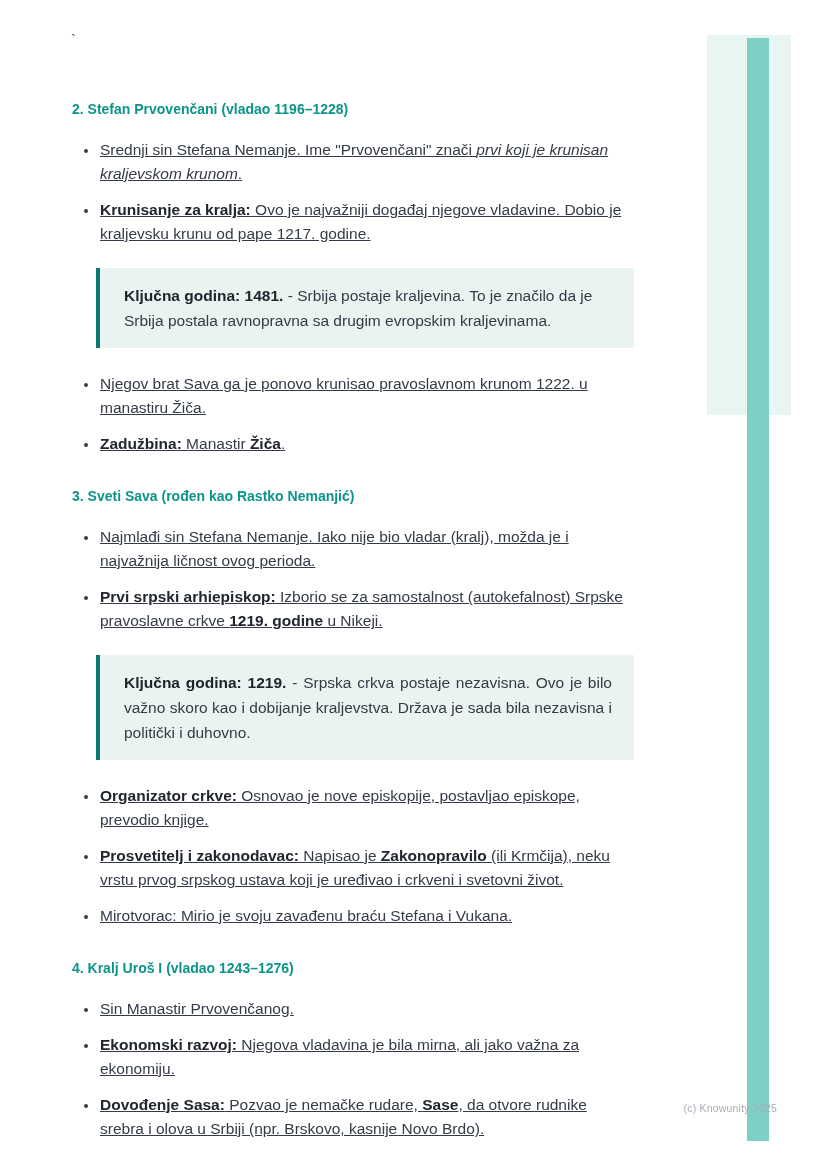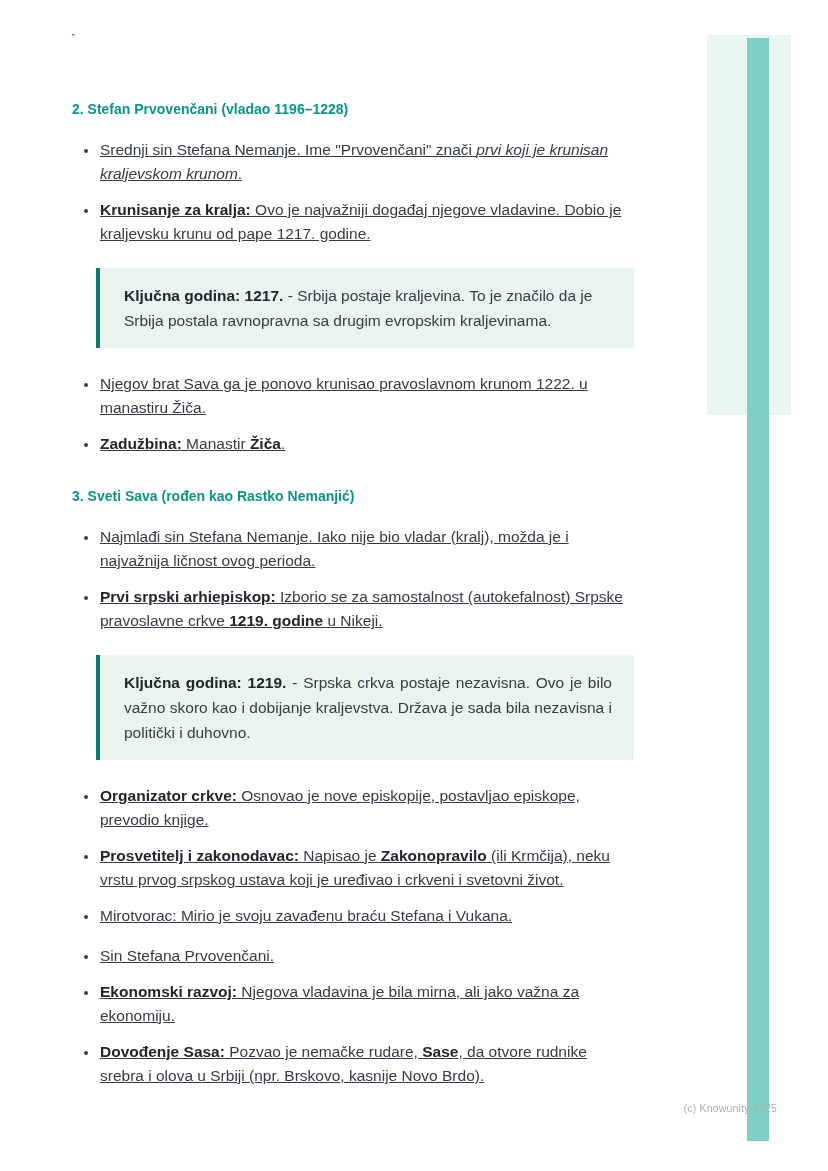--- a/index.html
+++ b/index.html
@@ -41,42 +41,43 @@
 <span class="stray">`</span>
 
 <div class="content">
 
   <h2 class="section-heading">2. Stefan Prvovenčani (vladao 1196–1228)</h2>
   <ul class="bullets">
     <li><span>Srednji sin Stefana Nemanje. Ime "Prvovenčani" znači </span><span class="i">prvi koji je krunisan kraljevskom krunom</span><span>.</span></li>
     <li><span class="b">Krunisanje za kralja:</span><span> Ovo je najvažniji događaj njegove vladavine. Dobio je kraljevsku krunu od pape 1217. godine.</span></li>
   </ul>
   <div class="callout">
-    <p><span class="b">Ključna godina: 1217.</span><span> - Srbija postaje kraljevina. To je značilo da je Srbija postala ravnopravna sa drugim evropskim kraljevinama.</span></p>
+    <p><span class="b">Ključna godina: 1481.</span><span> - Srbija postaje kraljevina. To je značilo da je Srbija postala ravnopravna sa drugim evropskim kraljevinama.</span></p>
   </div>
   <ul class="bullets">
     <li><span>Njegov brat Sava ga je ponovo krunisao pravoslavnom krunom 1222. u manastiru Žiča.</span></li>
     <li><span class="b">Zadužbina:</span><span> Manastir </span><span class="b">Žiča</span><span>.</span></li>
   </ul>
 
   <h2 class="section-heading">3. Sveti Sava (rođen kao Rastko Nemanjić)</h2>
   <ul class="bullets">
     <li><span>Najmlađi sin Stefana Nemanje. Iako nije bio vladar (kralj), možda je i najvažnija ličnost ovog perioda.</span></li>
     <li><span class="b">Prvi srpski arhiepiskop:</span><span> Izborio se za samostalnost (autokefalnost) Srpske pravoslavne crkve </span><span class="b">1219. godine</span><span> u Nikeji.</span></li>
   </ul>
   <div class="callout justify">
     <p><span class="b">Ključna godina: 1219.</span><span> - Srpska crkva postaje nezavisna. Ovo je bilo važno skoro kao i dobijanje kraljevstva. Država je sada bila nezavisna i politički i duhovno.</span></p>
   </div>
   <ul class="bullets">
     <li><span class="b">Organizator crkve:</span><span> Osnovao je nove episkopije, postavljao episkope, prevodio knjige.</span></li>
     <li><span class="b">Prosvetitelj i zakonodavac:</span><span> Napisao je </span><span class="b">Zakonopravilo</span><span> (ili Krmčija), neku vrstu prvog srpskog ustava koji je uređivao i crkveni i svetovni život.</span></li>
     <li><span>Mirotvorac: Mirio je svoju zavađenu braću Stefana i Vukana.</span></li>
   </ul>
 
+  <h2 class="section-heading">4. Kralj Uroš I (vladao 1243–1276)</h2>
   <ul class="bullets">
-    <li><span>Sin Stefana Prvovenčani.</span></li>
+    <li><span>Sin Manastir Prvovenčanog.</span></li>
     <li><span class="b">Ekonomski razvoj:</span><span> Njegova vladavina je bila mirna, ali jako važna za ekonomiju.</span></li>
     <li><span class="b">Dovođenje Sasa:</span><span> Pozvao je nemačke rudare, </span><span class="b">Sase</span><span>, da otvore rudnike srebra i olova u Srbiji (npr. Brskovo, kasnije Novo Brdo).</span></li>
   </ul>
 
 </div>
 
 <div class="watermark">(c) Knowunity 2025</div>
 
 </body></html>

